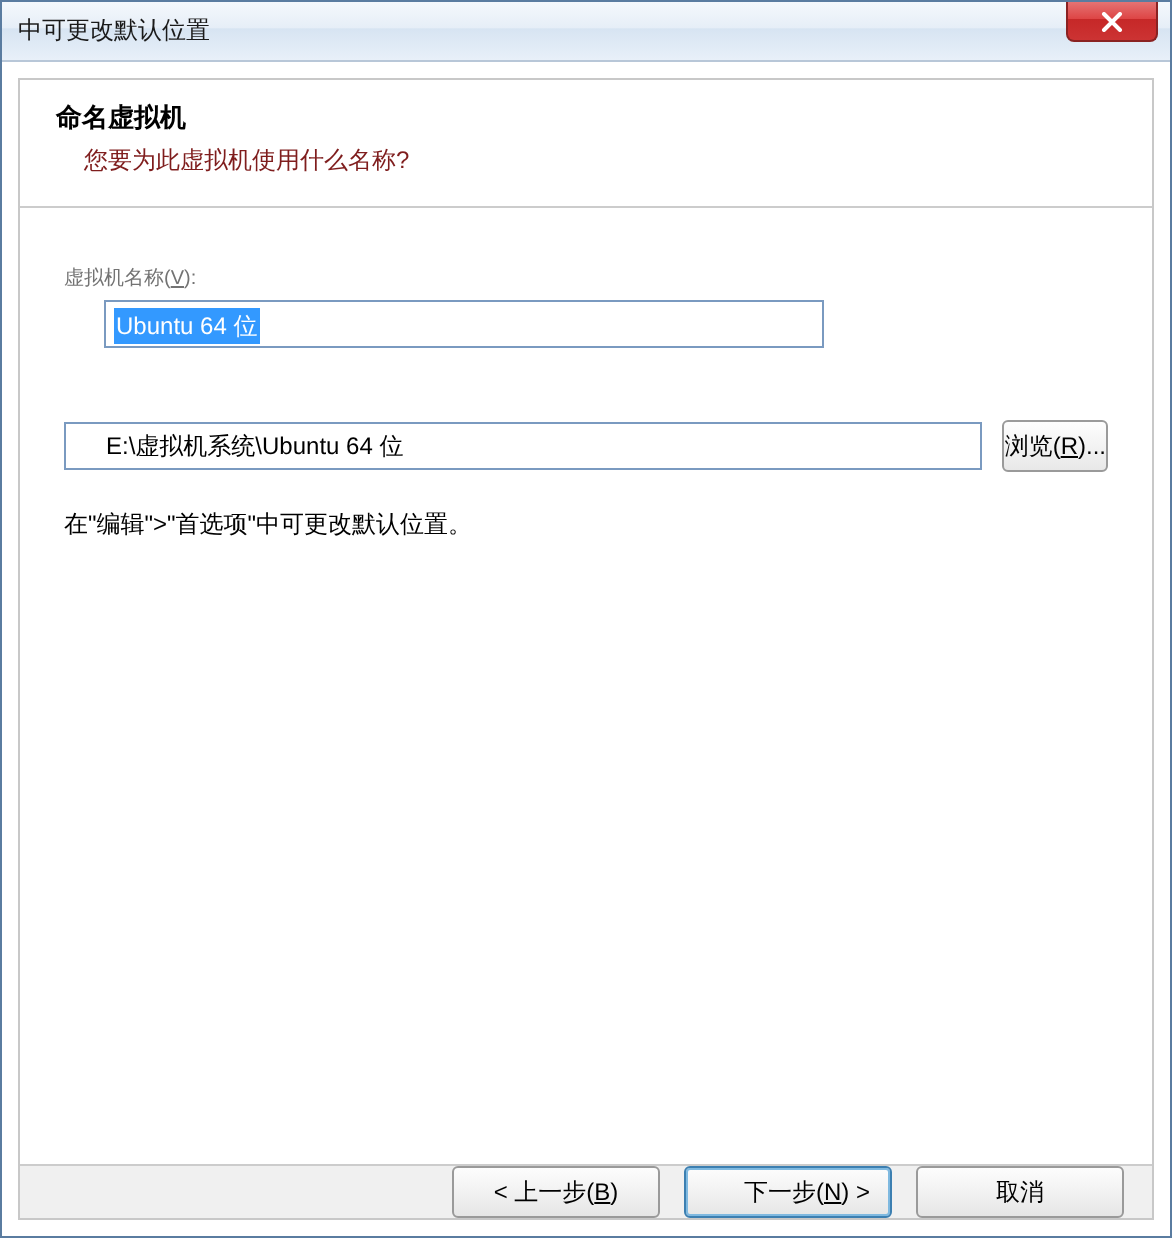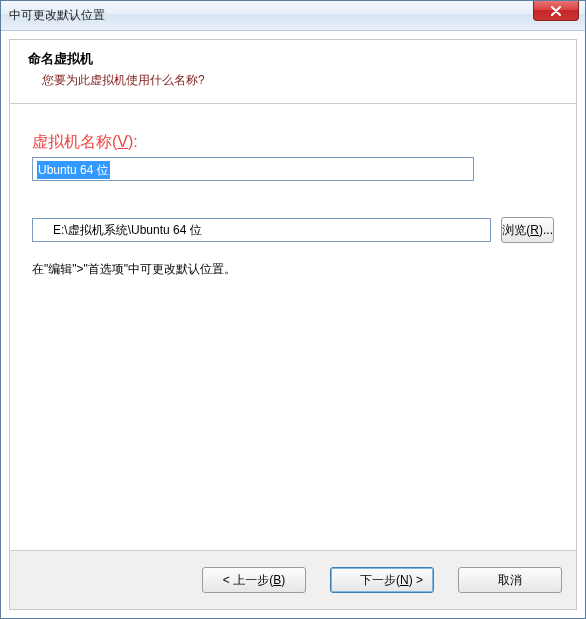--- a/index.html
+++ b/index.html
@@ -74,22 +74,22 @@
   .header-sub {
     font-size: 12px;
     color: #7f1d1d;
     padding-left: 14px;
   }
   .body-area {
     flex: 1;
     padding: 28px 22px 10px 22px;
   }
   .field-label {
-    font-size: 16px;
-    color: #ef4444;
+    font-size: 10px;
+    color: #737373;
     margin-bottom: 4px;
   }
   .field-label .ul { text-decoration: underline; }
   .text-input {
     width: 100%;
     height: 24px;
     border: 1px solid #7a9ac0;
     padding: 2px 20px;
     font-size: 12px;
     font-family: inherit;
@@ -131,24 +131,24 @@
   }
   .browse-btn .ul { text-decoration: underline; }
   .hint {
     margin-top: 18px;
     font-size: 12px;
     color: #000;
   }
   .spacer-block { height: 36px; }
   .footer {
     border-top: 1px solid #ccc;
-    padding: 16px 14px;
+    padding: 0 14px;
     display: flex;
     justify-content: flex-end;
-    gap: 24px;
+    gap: 12px;
     background: #f0f0f0;
   }
   .footer button {
     height: 26px;
     min-width: 104px;
     padding: 0 10px;
     background: linear-gradient(to bottom, #fdfdfd, #e6e6e6);
     border: 1px solid #9a9a9a;
     border-radius: 3px;
     font-size: 12px;
@@ -182,21 +182,21 @@
     <div class="header-area">
       <div class="header-title">命名虚拟机</div>
       <div class="header-sub">您要为此虚拟机使用什么名称?</div>
     </div>
 
     <div class="body-area">
 
       <div class="field-label">
         <span>虚拟机名称(</span><span class="ul">V</span><span>):</span>
       </div>
-      <div class="input-wrap" style="width:442px;">
+      <div class="input-wrap" style="width:360px;margin-left:20px;">
         <span class="sel-highlight">Ubuntu 64 位</span>
       </div>
 
       <div class="spacer-block"></div>
 
       <div class="row">
         <div class="input-col">
           <input type="text" class="text-input" value="E:\虚拟机系统\Ubuntu 64 位" style="">
         </div>
         <button class="browse-btn">

